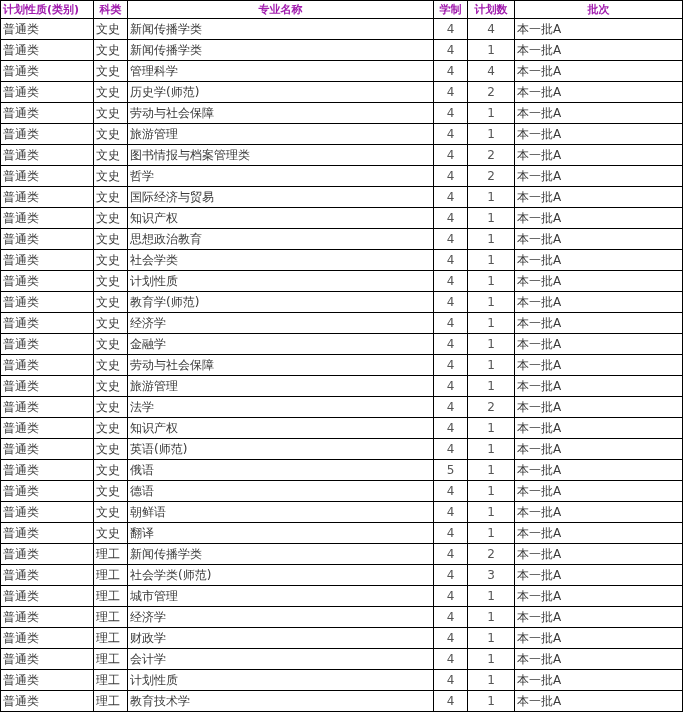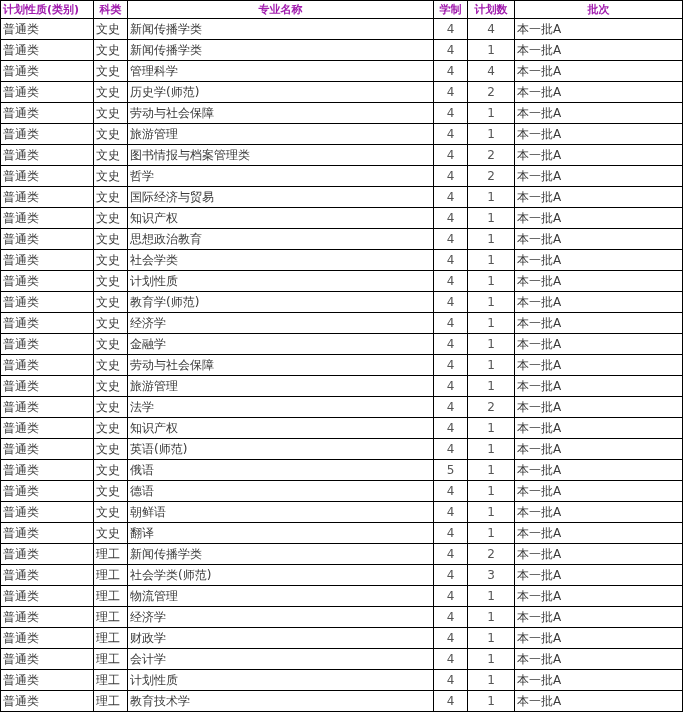--- a/index.html
+++ b/index.html
@@ -271,21 +271,21 @@
         <td class="l">普通类</td>
         <td class="l">理工</td>
         <td class="l">社会学类(师范)</td>
         <td class="c num">4</td>
         <td class="c num">3</td>
         <td class="l">本一批A</td>
       </tr>
       <tr>
         <td class="l">普通类</td>
         <td class="l">理工</td>
-        <td class="l">物流管理</td>
+        <td class="l">城市管理</td>
         <td class="c num">4</td>
         <td class="c num">1</td>
         <td class="l">本一批A</td>
       </tr>
       <tr>
         <td class="l">普通类</td>
         <td class="l">理工</td>
         <td class="l">经济学</td>
         <td class="c num">4</td>
         <td class="c num">1</td>

